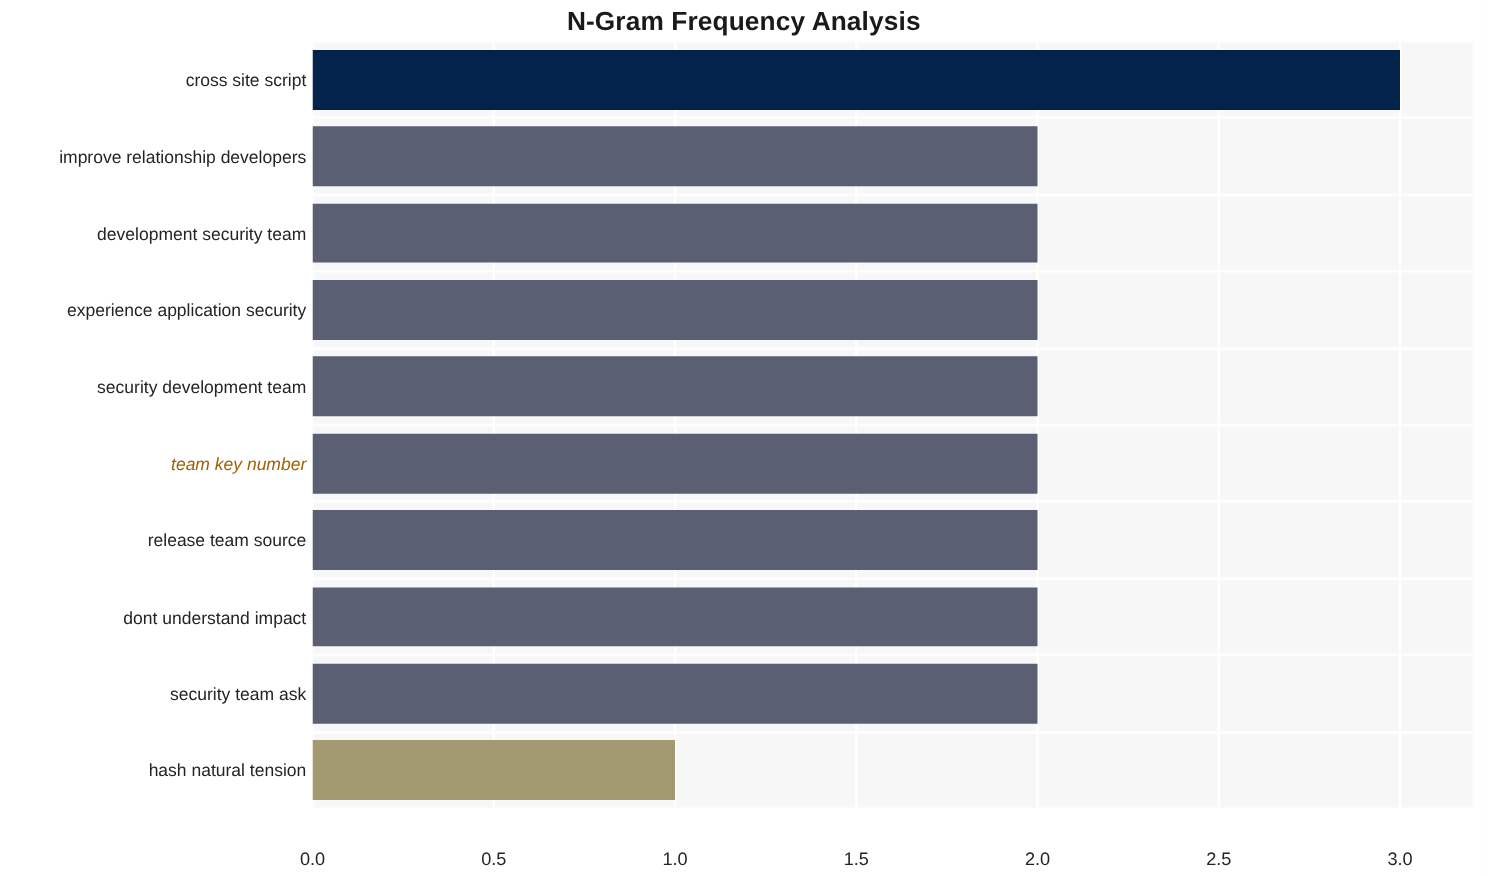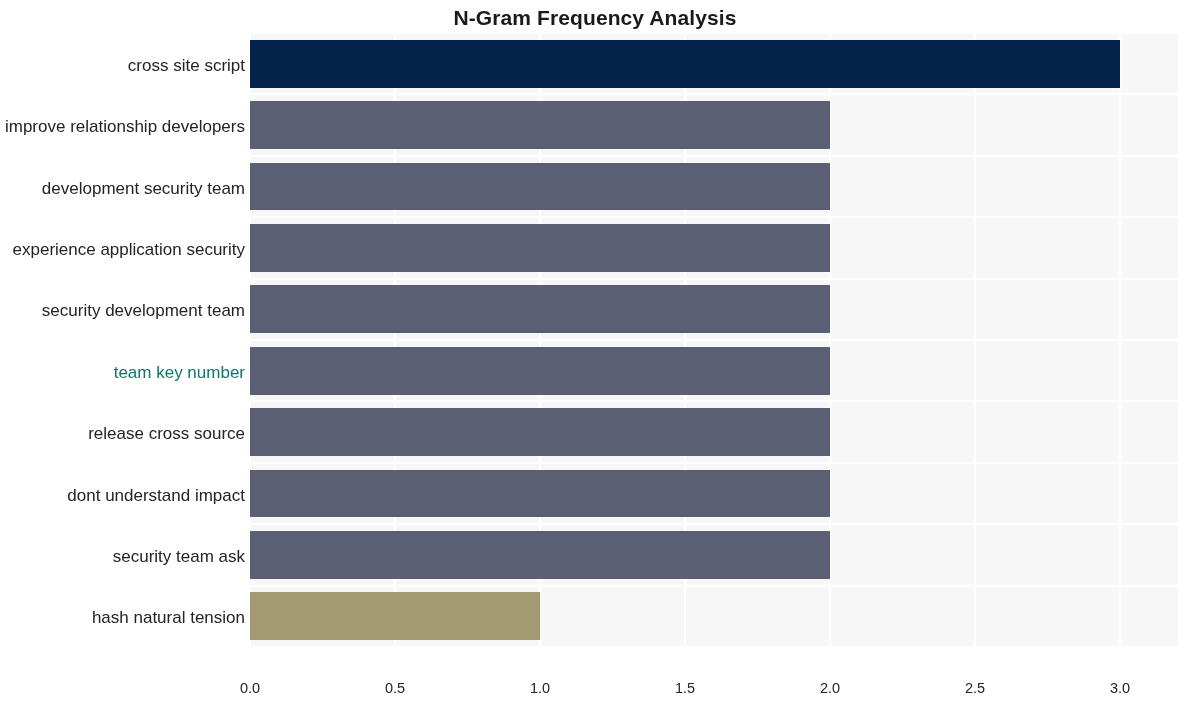--- a/index.html
+++ b/index.html
@@ -64,21 +64,21 @@
     position: absolute;
     left: 0;
     top: 0;
     height: 100%;
   }
   
   .ytick {
     position: absolute;
     right: 5px;
     text-align: right;
-    font-size: 17px;
+    font-size: 14px;
     color: #242424;
     white-space: nowrap;
     line-height: 1;
   }
   #ytick-layer {
     position: absolute;
     left: 0;
     top: 33px;
     width: 250px;
     height: 614px;
@@ -117,22 +117,22 @@
 <div id="figure" style="background: rgb(255, 255, 255);">
 
   <div id="chart-title" style="color: rgb(26, 26, 26);">N-Gram Frequency Analysis</div>
 
   <div id="ytick-layer">
       <div class="ytick" style="top: 23.7px; color: rgb(36, 36, 36);">cross site script</div>
       <div class="ytick" style="top: 85.1px; color: rgb(36, 36, 36);">improve relationship developers</div>
       <div class="ytick" style="top: 146.5px; color: rgb(36, 36, 36);">development security team</div>
       <div class="ytick" style="top: 207.9px; color: rgb(36, 36, 36);">experience application security</div>
       <div class="ytick" style="top: 269.3px; color: rgb(36, 36, 36);">security development team</div>
-      <div class="ytick" style="top: 330.7px; color: #0f766e;">team key number</div>
-      <div class="ytick" style="top: 392.1px; color: rgb(36, 36, 36);">release cross source</div>
+      <div class="ytick" style="top: 330.7px; color: #a16207; font-style: italic;">team key number</div>
+      <div class="ytick" style="top: 392.1px; color: rgb(36, 36, 36);">release team source</div>
       <div class="ytick" style="top: 453.5px; color: rgb(36, 36, 36); margin-left: 12px;">dont understand impact</div>
       <div class="ytick" style="top: 514.9px; color: rgb(36, 36, 36);">security team ask</div>
       <div class="ytick" style="top: 576.3px; color: rgb(36, 36, 36);">hash natural tension</div>
     </div>
 
   <div id="plot-area" style="background: rgb(247, 247, 248);">
     <div id="grid-layer">
         <div class="vgrid" style="left: -1px; background: rgb(255, 255, 255);"></div>
         <div class="vgrid" style="left: 144px; background: rgb(255, 255, 255);"></div>
         <div class="vgrid" style="left: 289px; background: rgb(255, 255, 255);"></div>

